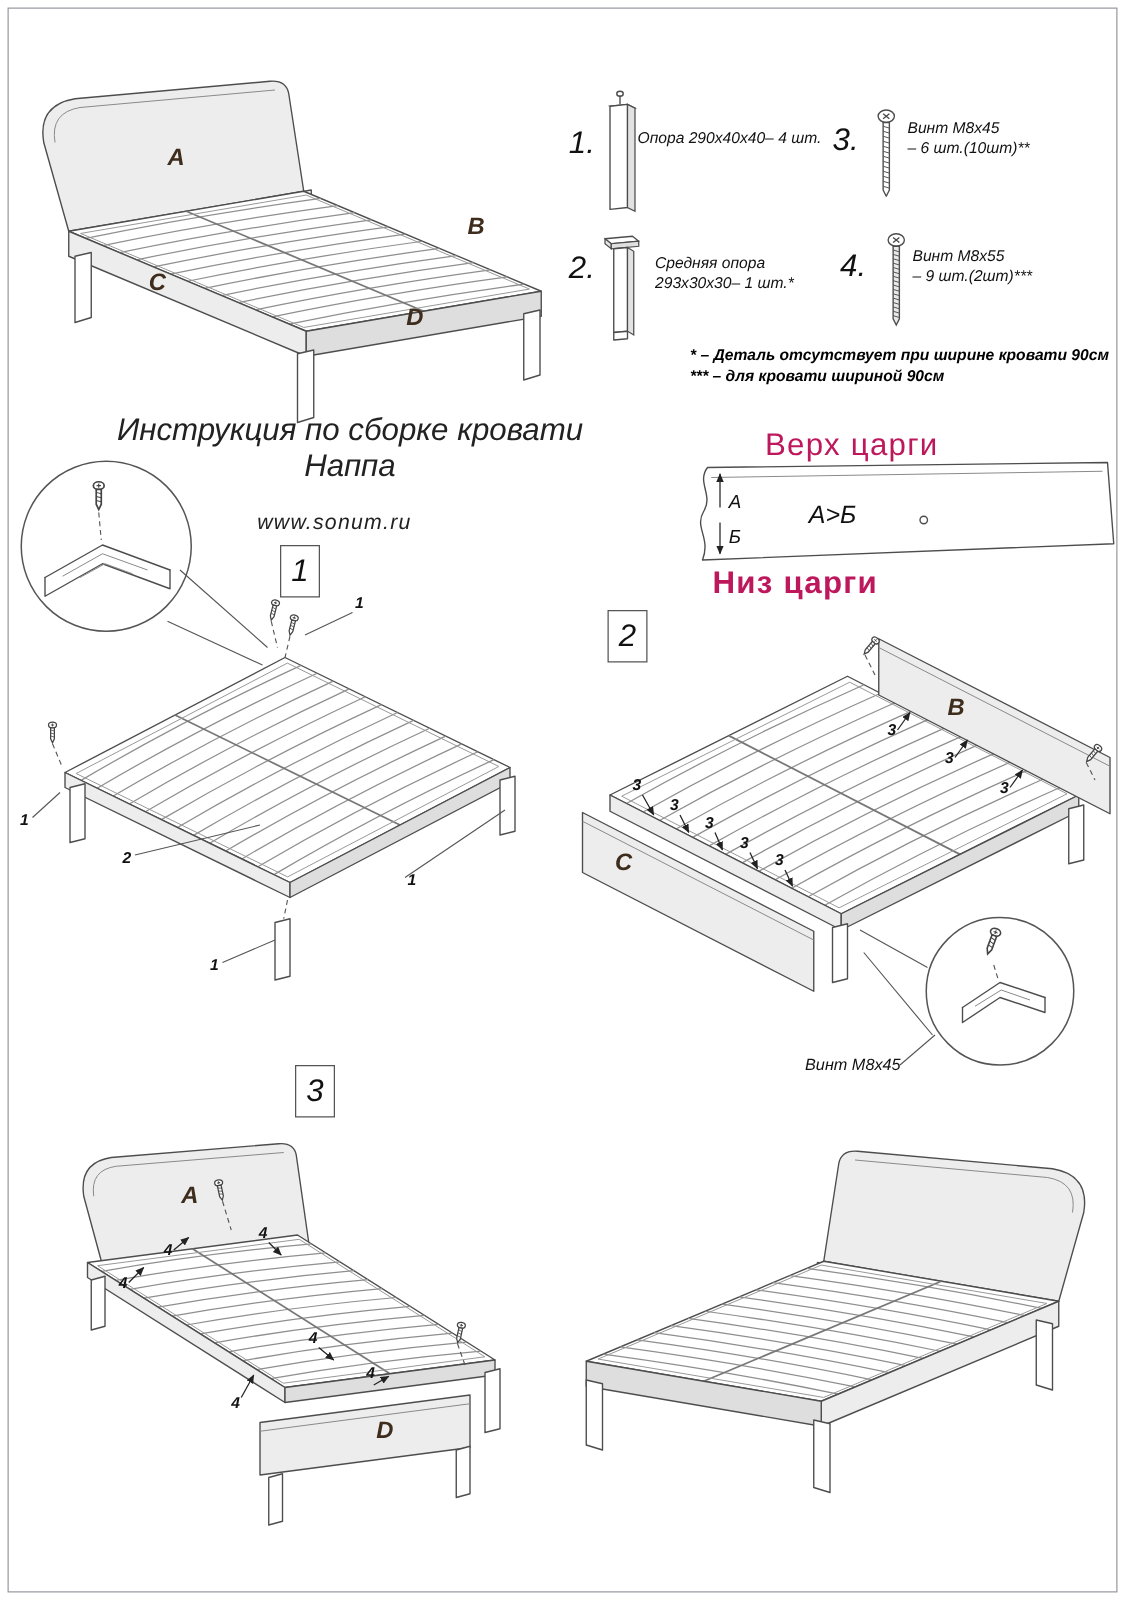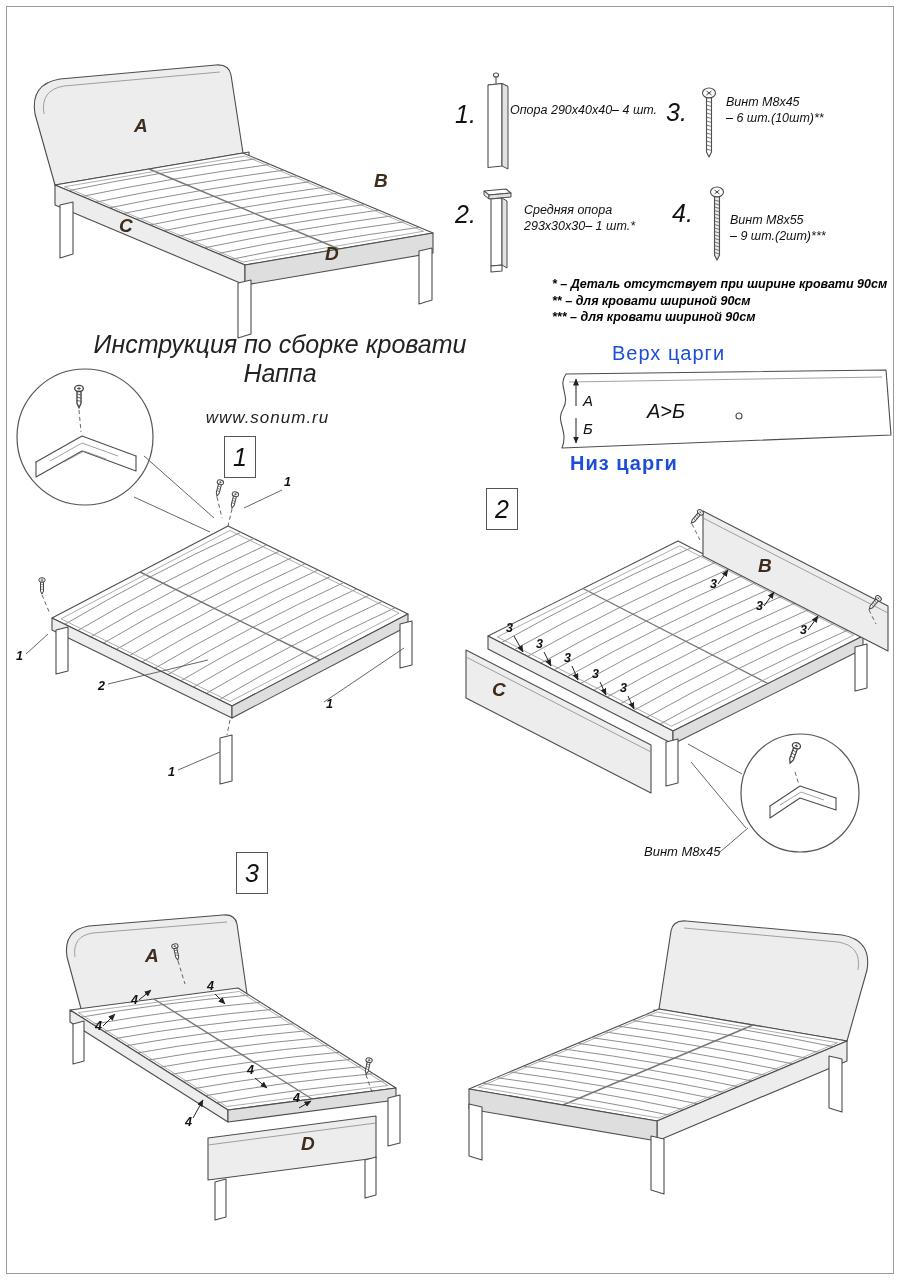--- a/index.html
+++ b/index.html
@@ -5,21 +5,21 @@
   html,body { margin:0; padding:0; }
   body { width:900px; height:1280px; background:#fff; font-family:"Liberation Sans", sans-serif; }
   #page { position:relative; width:900px; height:1280px; background:#fff; overflow:hidden; }
   .frame { position:absolute; inset:6px; border:1px solid #9a9aa3; }
   .abs { position:absolute; }
   .part-num { font-size:25px; font-style:italic; color:#111; }
   .part-text { font-size:12.5px; font-style:italic; color:#111; line-height:1.3; }
   .notes { font-size:12.5px; font-style:italic; font-weight:bold; color:#000; line-height:1.32; }
   .title { font-size:25px; font-style:italic; color:#222; text-align:center; }
   .site { font-size:17px; font-style:italic; color:#222; text-align:center; letter-spacing:1px;margin-top:44px; }
-  .big-label { font-size:20px; color:#1d4ed8; letter-spacing:1px; }
+  .big-label { font-size:25px; color:#be185d; letter-spacing:1px; }
   .step-box { width:30px; height:40px; border:1.2px solid #555; display:flex; align-items:center;
               justify-content:center; font-size:25px; font-style:italic; color:#111; background:#fff; }
   svg { overflow:visible; display:block; }
   svg text { font-family:"Liberation Sans", sans-serif; }
   .ln   { stroke:#4d4d4d; stroke-width:1.1; fill:none; stroke-linejoin:round; stroke-linecap:round; }
   .thin { stroke:#8a8a8a; stroke-width:0.8; fill:none; }
   .lead { stroke:#555; stroke-width:0.9; fill:none; }
   .dash { stroke:#555; stroke-width:0.9; fill:none; stroke-dasharray:4 3; }
   .arrow{ stroke:#222; stroke-width:1; fill:none; marker-end:url(#arr); }
   .fillw{ fill:#fff; stroke:#4d4d4d; stroke-width:1.1; stroke-linejoin:round; }
@@ -133,29 +133,28 @@
   </div>
 
   <div class="abs" style="left:672px; top:181px; width:225px; height:92px;">
     <div class="abs part-num" style="left:0; top:18px;">4.</div>
     <svg class="abs" style="left:34px; top:4px;" width="22" height="80" viewBox="0 0 22 80">
       <ellipse cx="11" cy="7" rx="6.5" ry="5" class="fillw"></ellipse>
       <path d="M8.5 5 L13.5 9 M13.5 5 L8.5 9" stroke="#444" stroke-width="1" fill="none"></path>
       <path d="M8.5 12 L13.5 12 L13.5 70 L11 75 L8.5 70 Z" fill="#e8e8e8" stroke="#4d4d4d" stroke-width="1.1"></path>
       <path d="M8.5 15 L13.5 16.5 M8.5 18.5 L13.5 20 M8.5 22 L13.5 23.5 M8.5 25.5 L13.5 27 M8.5 29 L13.5 30.5 M8.5 32.5 L13.5 34 M8.5 36 L13.5 37.5 M8.5 39.5 L13.5 41 M8.5 43 L13.5 44.5 M8.5 46.5 L13.5 48 M8.5 50 L13.5 51.5 M8.5 53.5 L13.5 55 M8.5 57 L13.5 58.5 M8.5 60.5 L13.5 62 M8.5 64 L13.5 65.5 M8.5 67.5 L13.5 69" stroke="#555" stroke-width="0.8" fill="none"></path>
     </svg>
-    <div class="abs part-text" style="left:58px; top:16px;margin-top:15px;">
+    <div class="abs part-text" style="left:58px; top:16px;">
       <div>Винт М8х55</div>
       <div>– 9 шт.(2шт)***</div>
     </div>
   </div>
 
   <div class="abs notes" style="left:552px; top:276px; width:340px;">
     <div>* – Деталь отсутствует при ширине кровати 90см</div>
-    <div>** – для кровати шириной 90см</div>
     <div>*** – для кровати шириной 90см</div>
   </div>
 
   <div class="abs title" style="left:90px; top:330px; width:380px;">Инструкция по сборке кровати Наппа</div>
   <div class="abs site" style="left:90px; top:364px; width:355px;">www.sonum.ru</div>
 
   <div class="abs big-label" style="left:612px; top:342px;">Верх царги</div>
   <svg class="abs" style="left:552px; top:366px;" width="342" height="90" viewBox="0 0 342 90">
     <path class="fillw" d="M14 8 C5 20 19 30 11 43 C3 56 17 64 10 82 L339 69 L334 4 Z"></path>
     <path class="thin" d="M17 16 L330 11"></path>

